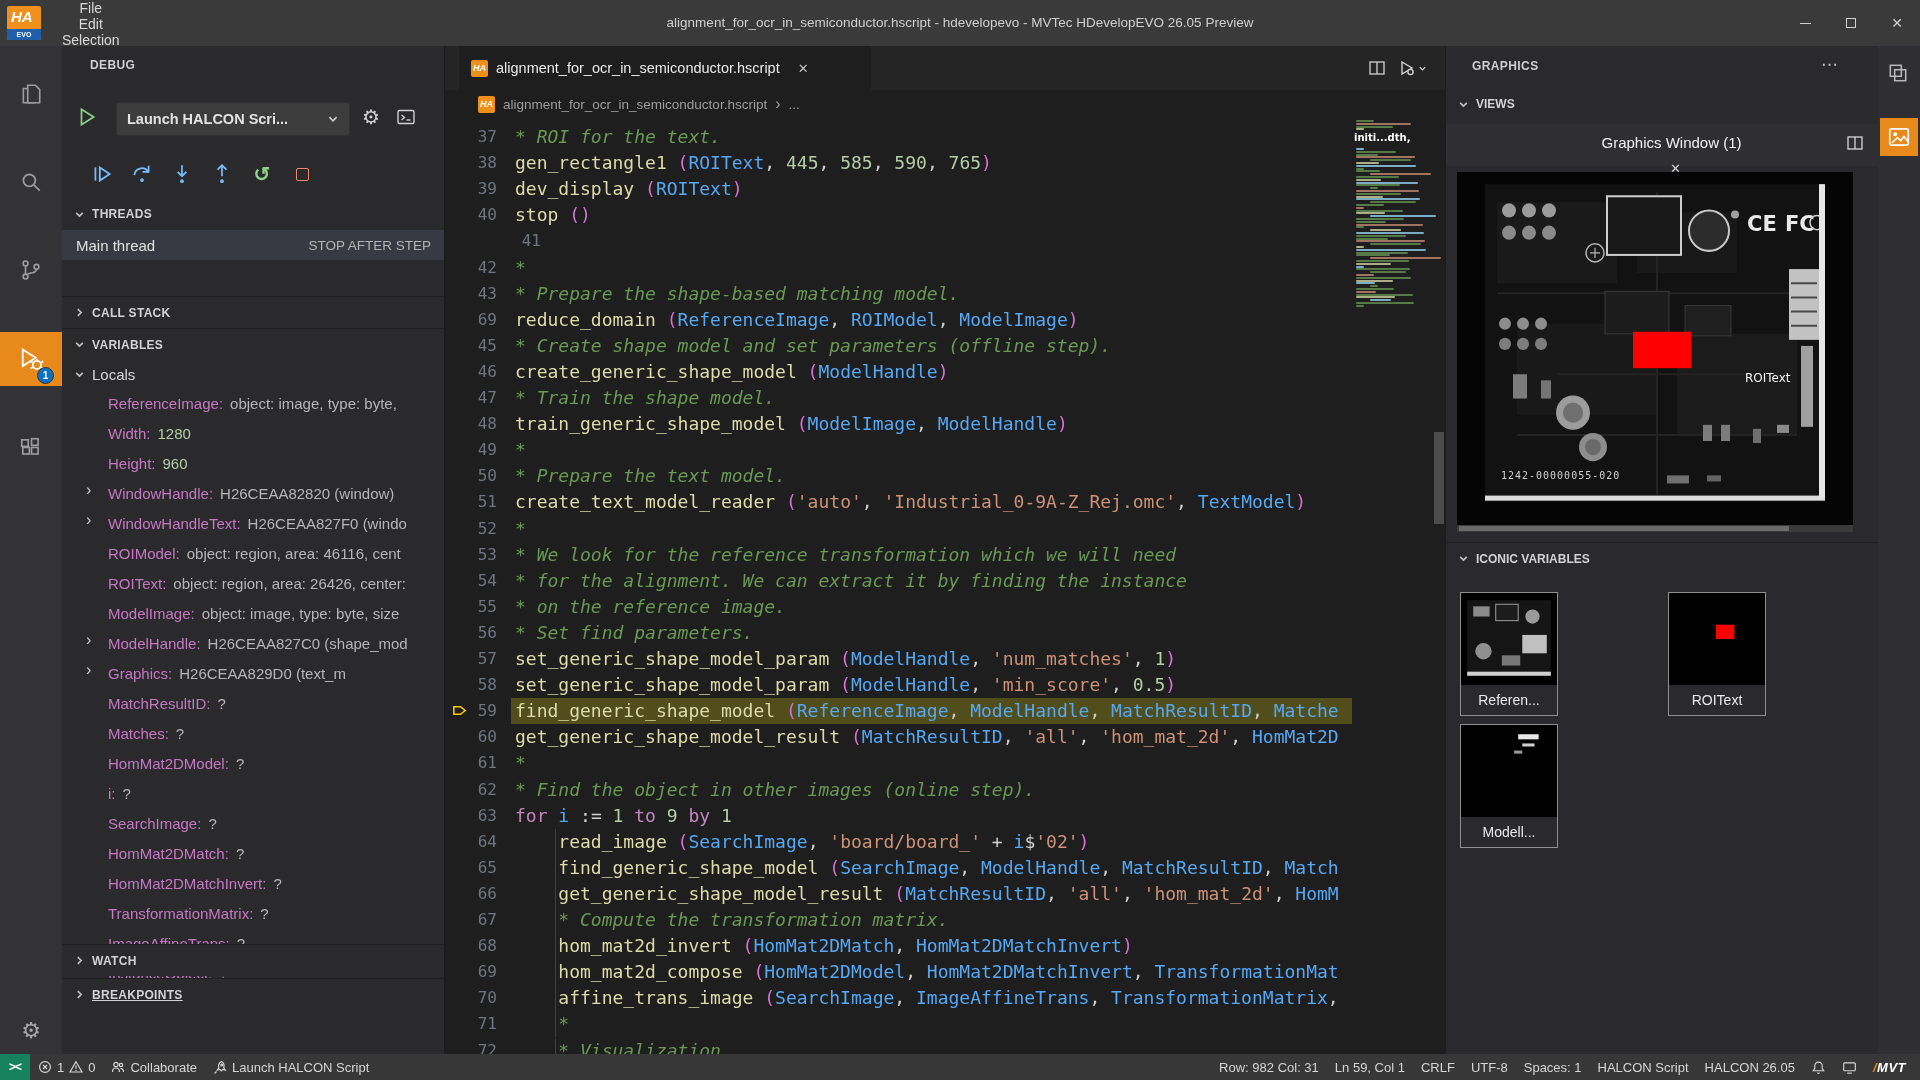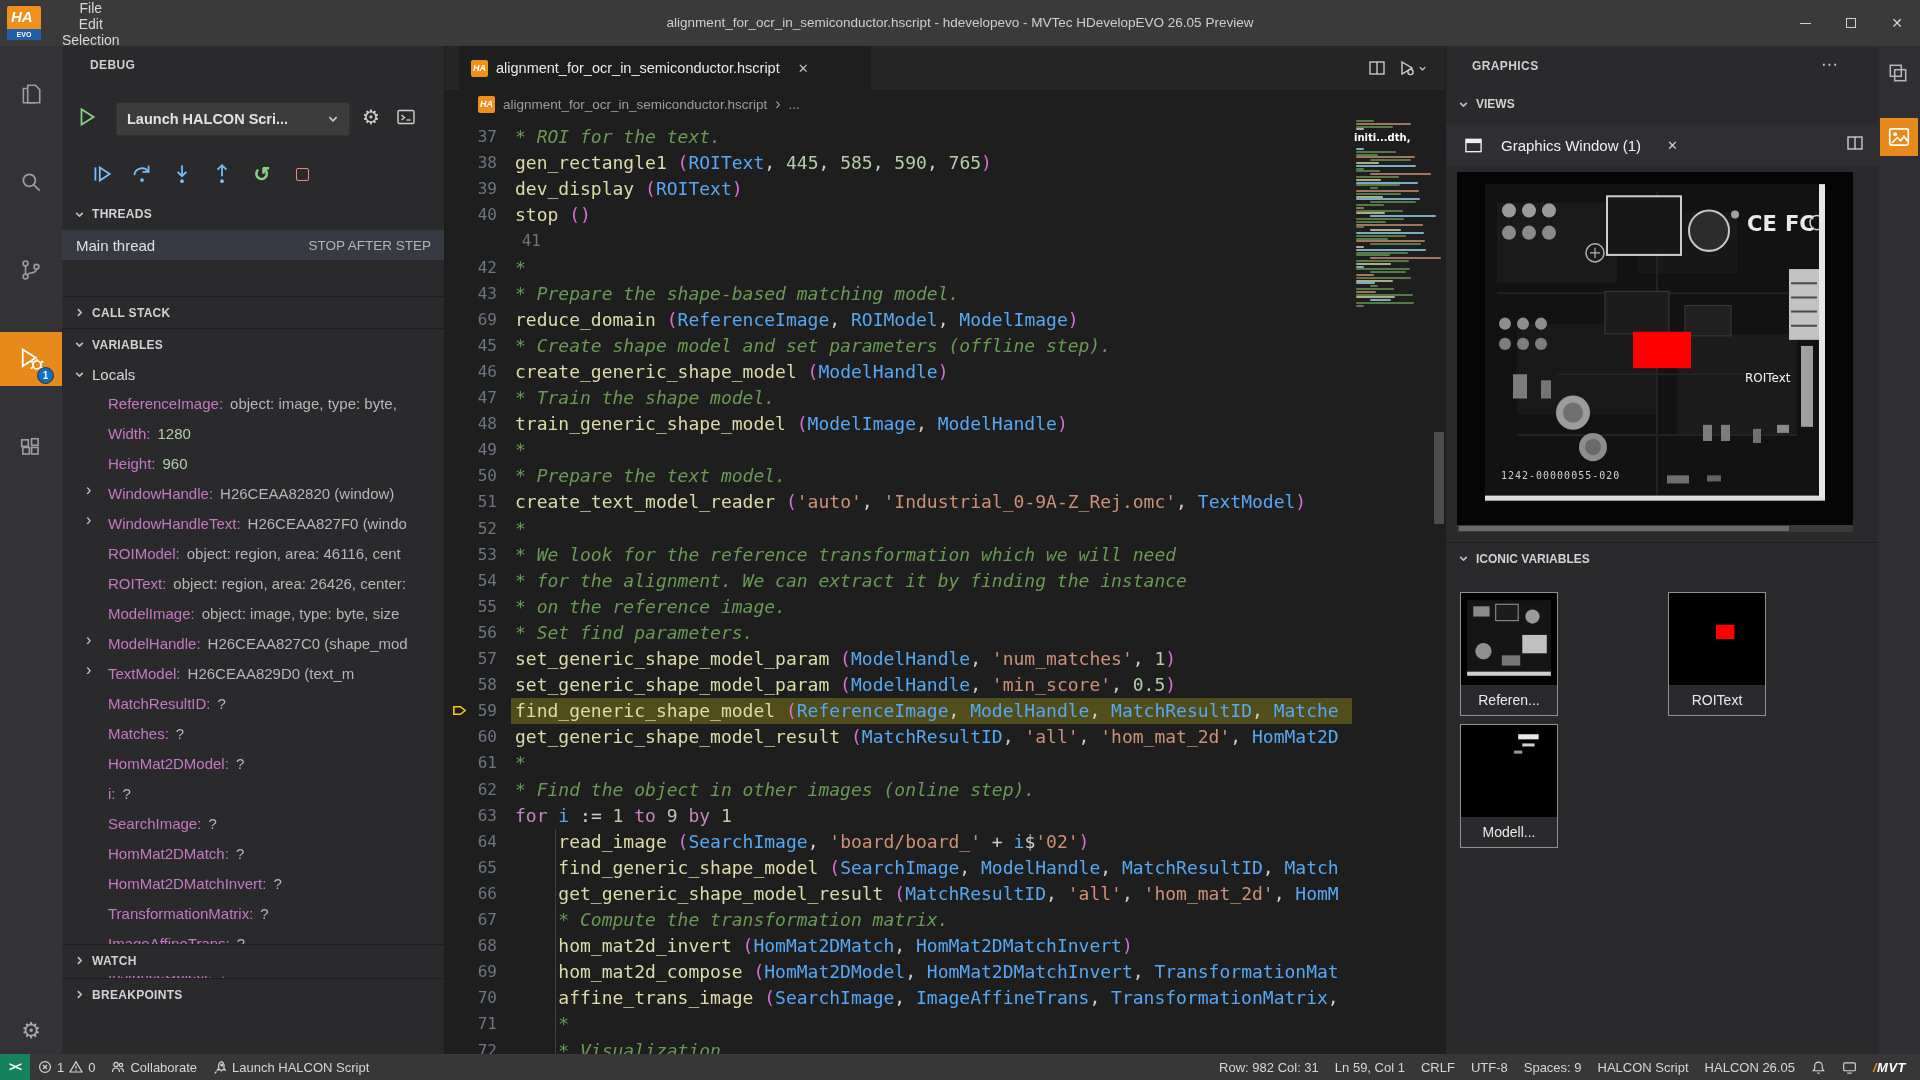--- a/index.html
+++ b/index.html
@@ -50,21 +50,21 @@
   #sec-callstack{top:250px;}
   #sec-variables{top:282px;}
   #locals-hdr{position:absolute;left:0;top:314px;width:383px;height:28px;display:flex;align-items:center;padding-left:12px;gap:7px;color:#d8d8d8;font-size:15px;}
   #locals-list{position:absolute;left:0;top:342px;width:383px;height:590px;overflow:hidden;}
   .var-row{position:relative;height:30px;display:flex;align-items:center;padding-left:46px;white-space:nowrap;font-size:15px;}
   .var-row .twisty{position:absolute;left:24px;color:#cccccc;font-size:16px;top:3px;}
   .var-name{color:#c678c4;margin-right:7px;}
   .var-val{color:#b6b6b6;overflow:hidden;}
   .var-val.num{color:#b5cea8;}
   #sec-watch{top:898px;}
-  #sec-breakpoints{top:932px;}
+  #sec-breakpoints{top:932px;text-decoration:underline;}
   #sb-filler{position:absolute;left:0;top:964px;width:383px;height:44px;background:#2a2a2d;z-index:2;}
 
   
   #editor{position:absolute;left:445px;top:46px;width:1000px;height:1008px;background:#1e1e1e;overflow:hidden;}
   #tabbar{position:absolute;left:0;top:0;width:1000px;height:44px;background:#252526;}
   #tab1{position:absolute;left:14px;top:0;height:44px;min-width:412px;background:#1e1e1e;display:flex;align-items:center;padding:0 12px;gap:8px;}
   .ha-mini{width:17px;height:17px;background:#ef8f1c;border-radius:2px;color:#fff;font-size:9px;font-weight:bold;font-style:italic;display:flex;align-items:center;justify-content:center;flex:0 0 auto;}
   #tab1 .tab-label{color:#eaeaea;font-size:14.5px;white-space:nowrap;}
   #tab1 .tab-close{color:#c0c0c0;font-size:13px;margin-left:10px;}
   #editor-actions{position:absolute;right:18px;top:0;height:44px;display:flex;align-items:center;gap:12px;color:#d2d2d2;}
@@ -89,21 +89,21 @@
   .mbar{position:absolute;height:2px;border-radius:1px;opacity:.75;}
   #minimap-label{position:absolute;left:2px;top:14px;color:#ffffff;font-weight:bold;font-size:10px;font-family:"DejaVu Sans",sans-serif;white-space:nowrap;}
   #ed-scrollbar{position:absolute;left:988px;top:0;width:12px;height:936px;}
   #ed-thumb{position:absolute;left:1px;top:314px;width:10px;height:92px;background:#4c4c4c;}
 
   
   #rightpanel{position:absolute;left:1445px;top:46px;width:433px;height:1008px;background:#2a2a2d;border-left:1px solid #1c1c1c;}
   #gp-title{position:absolute;left:26px;top:0;height:40px;line-height:40px;font-size:12px;font-weight:bold;letter-spacing:.4px;color:#cfcfcf;}
   #gp-ellipsis{position:absolute;right:40px;top:0;height:40px;line-height:38px;color:#c8c8c8;font-size:17px;}
   #views-hdr{position:absolute;left:0;top:42px;width:433px;height:32px;display:flex;align-items:center;padding-left:12px;gap:7px;font-size:12px;font-weight:bold;color:#d2d2d2;}
-  #gwin-tab{position:absolute;left:0;top:78px;width:433px;height:42px;background:#2f2f33;display:flex;align-items:center;padding-left:18px;gap:18px;}
+  #gwin-tab{position:absolute;left:0;top:78px;width:433px;height:42px;background:#2f2f33;display:flex;align-items:center;padding-left:18px;gap:10px;flex-direction:column;}
   #gwin-tab .gw-label{color:#f0f0f0;font-size:15px;}
   #gwin-tab .gw-close{color:#d0d0d0;font-size:13px;margin-left:8px;}
   #gwin-split{position:absolute;right:14px;top:88px;color:#d8d8d8;}
   #gview{position:absolute;left:11px;top:126px;width:396px;height:360px;background:#060606;overflow:hidden;}
   #gview-hscroll{position:absolute;left:11px;top:479px;width:396px;height:7px;background:#3a3a3a;}
   #gview-hthumb{position:absolute;left:2px;top:1px;width:330px;height:5px;background:#6a6a6a;}
   #iconic-hdr{position:absolute;left:0;top:496px;width:433px;height:32px;display:flex;align-items:center;padding-left:12px;gap:7px;font-size:12px;font-weight:bold;color:#d2d2d2;border-top:1px solid #1f1f1f;}
   .tile{position:absolute;width:98px;height:124px;border:1px solid #8f8f8f;background:#2a2a2d;}
   .tile .timg{width:96px;height:92px;background:#000;}
   .tile .tlabel{width:96px;height:30px;display:flex;align-items:center;justify-content:center;color:#eaeaea;font-size:14px;white-space:nowrap;overflow:hidden;}
@@ -321,21 +321,21 @@
           <span class="var-name">ModelImage:</span>
           <span class="var-val txt">object: image, type: byte, size</span>
         </div>
         <div class="var-row">
           <span class="twisty">›</span>
           <span class="var-name">ModelHandle:</span>
           <span class="var-val txt">H26CEAA827C0 (shape_mod</span>
         </div>
         <div class="var-row">
           <span class="twisty">›</span>
-          <span class="var-name">TextModel:</span>
+          <span class="var-name">Graphics:</span>
           <span class="var-val txt">H26CEAA829D0 (text_m</span>
         </div>
         <div class="var-row">
           <span class="var-name">MatchResultID:</span>
           <span class="var-val txt">?</span>
         </div>
         <div class="var-row">
           <span class="var-name">Matches:</span>
           <span class="var-val txt">?</span>
         </div>
@@ -710,21 +710,21 @@
             <path d="M3.5 11.5l-1.8 1.8"></path>
           </svg>
         <span>Launch HALCON Script</span>
       </div>
     </div>
     <div id="status-right">
         <div class="sitem">Row: 982 Col: 31</div>
         <div class="sitem">Ln 59, Col 1</div>
         <div class="sitem">CRLF</div>
         <div class="sitem">UTF-8</div>
-        <div class="sitem">Spaces: 9</div>
+        <div class="sitem">Spaces: 1</div>
         <div class="sitem">HALCON Script</div>
         <div class="sitem">HALCON 26.05</div>
         <div class="sitem">
           <svg width="15" height="15" viewBox="0 0 16 16" fill="none" stroke="currentColor" stroke-width="1.2">
             <path d="M8 2.2a4 4 0 0 1 4 4v3l1.6 2.3H2.4L4 9.2v-3a4 4 0 0 1 4-4z"></path>
             <path d="M6.8 13.5a1.3 1.3 0 0 0 2.4 0"></path>
           </svg>
         </div>
         <div class="sitem">
           <svg width="15" height="15" viewBox="0 0 16 16" fill="none" stroke="currentColor" stroke-width="1.2">

